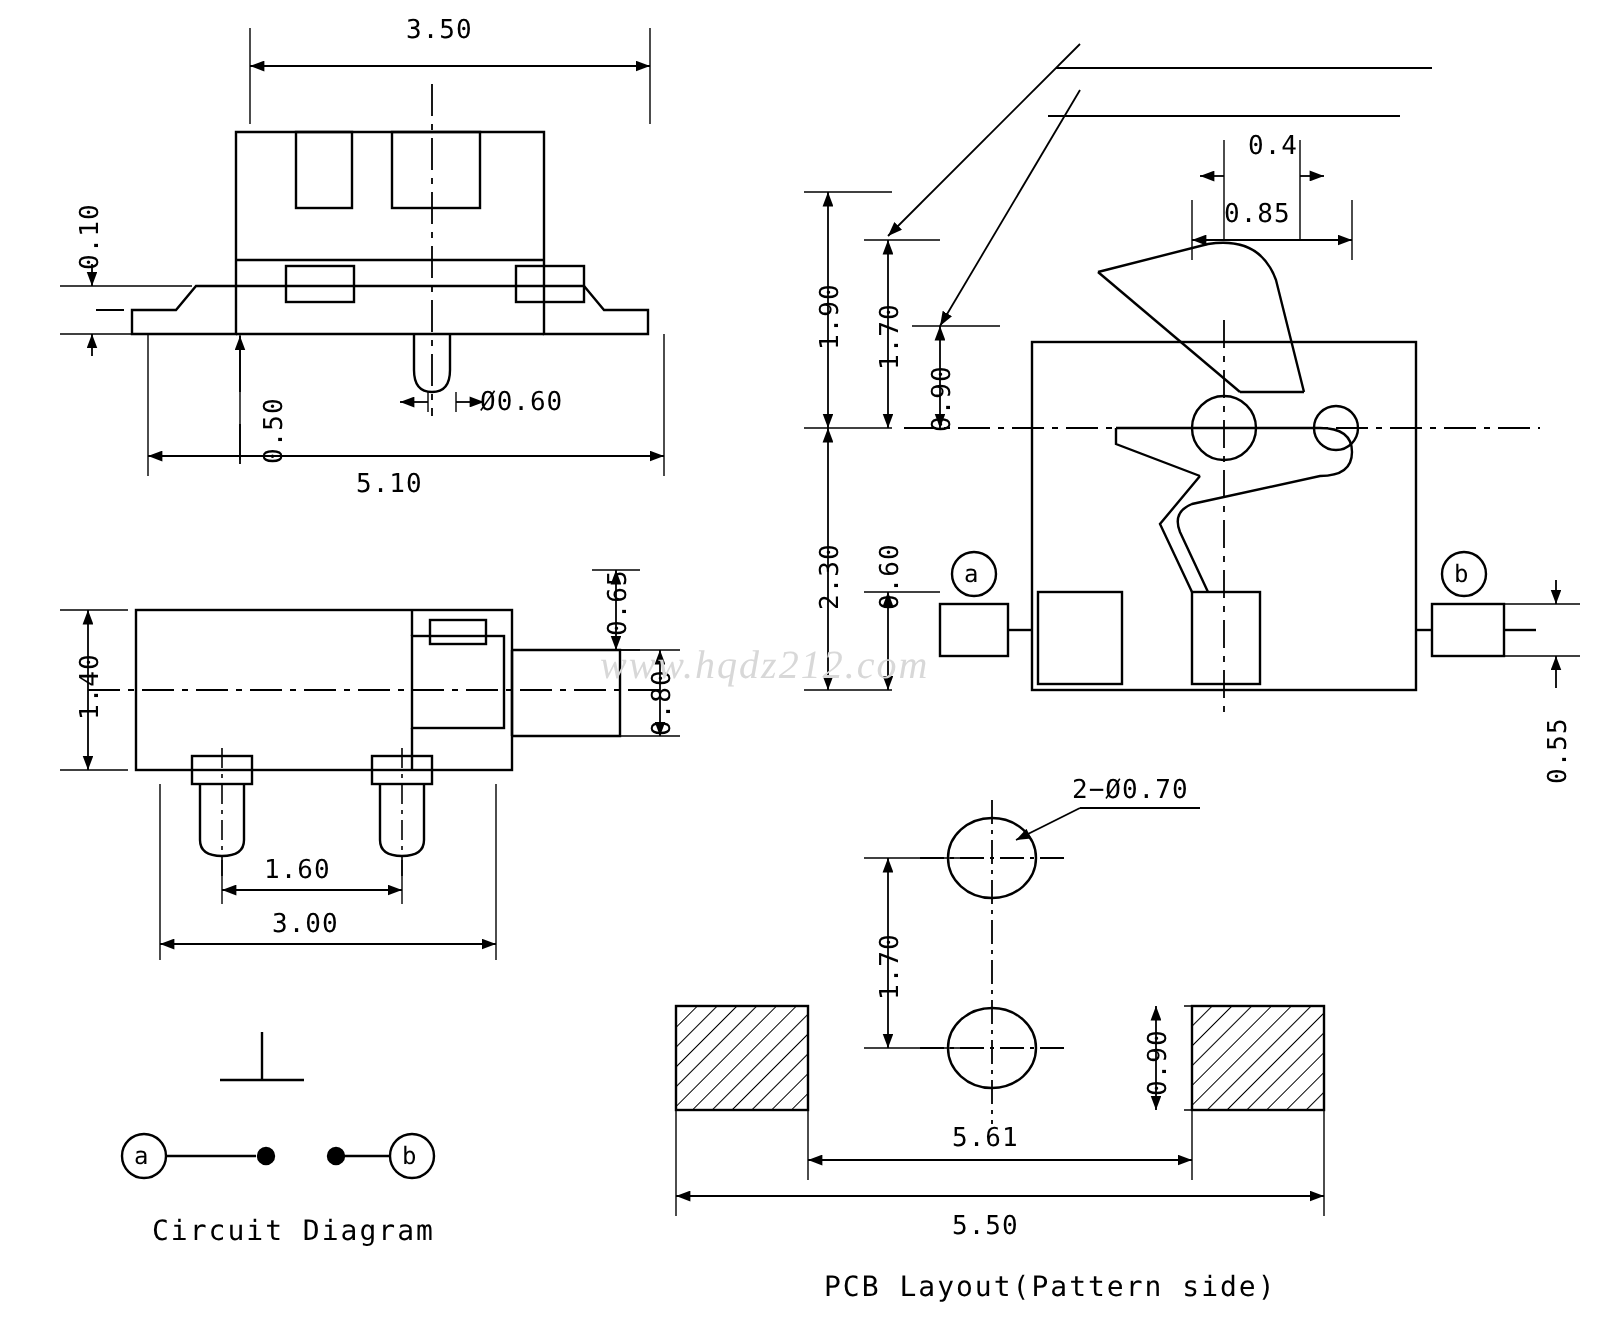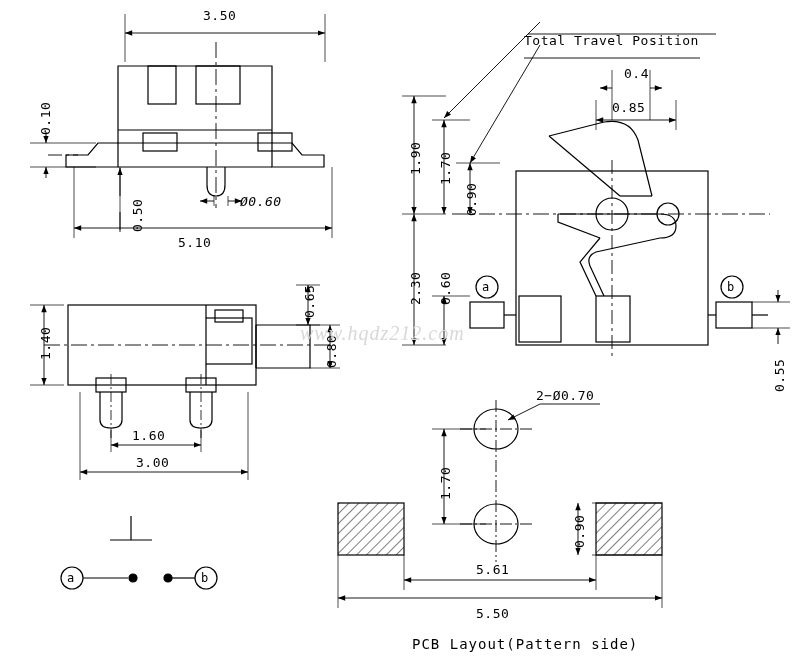--- a/index.html
+++ b/index.html
@@ -276,45 +276,45 @@
       <line x1="338" y1="598" x2="662" y2="598" marker-start="url(#arrE)" marker-end="url(#arrS)" stroke-width="0.9"></line>
 
       <line x1="528" y1="34" x2="716" y2="34" stroke-width="0.9"></line>
       <line x1="524" y1="58" x2="700" y2="58" stroke-width="0.9"></line>
     </g>
   </svg>
 
   <div class="lbl" style="left:203px; top:8px;">3.50</div>
   <div class="lbl v" style="left:38px; top:135px;">0.10</div>
   <div class="lbl v" style="left:130px; top:232px;">0.50</div>
-  <div class="lbl" style="left:240px; top:194px;font-style:italic;">Ø0.60</div>
+  <div class="lbl" style="left:240px; top:194px;">Ø0.60</div>
   <div class="lbl" style="left:178px; top:235px;">5.10</div>
 
   <div class="lbl v" style="left:38px; top:360px;">1.40</div>
   <div class="lbl v" style="left:302px; top:318px;">0.65</div>
   <div class="lbl v" style="left:324px; top:368px;">0.80</div>
   <div class="lbl" style="left:132px; top:428px;">1.60</div>
   <div class="lbl" style="left:136px; top:455px;">3.00</div>
 
-  <div class="lbl" style="left:524px; top:33px;">Total Travel Position</div>
 
   <div class="lbl" style="left:624px; top:66px;">0.4</div>
   <div class="lbl" style="left:612px; top:100px;">0.85</div>
   <div class="lbl v" style="left:408px; top:175px;">1.90</div>
   <div class="lbl v" style="left:438px; top:185px;">1.70</div>
   <div class="lbl v" style="left:464px; top:216px;">0.90</div>
   <div class="lbl v" style="left:408px; top:305px;">2.30</div>
   <div class="lbl v" style="left:438px; top:305px;">0.60</div>
   <div class="lbl v" style="left:772px; top:392px;">0.55</div>
 
   <div class="lbl" style="left:482px; top:280px; font-size:12px;">a</div>
   <div class="lbl" style="left:727px; top:280px; font-size:12px;">b</div>
 
   <div class="lbl" style="left:67px; top:571px; font-size:12px;">a</div>
   <div class="lbl" style="left:201px; top:571px; font-size:12px;">b</div>
+  <div class="lbl title" style="left:76px; top:608px;">Circuit  Diagram</div>
 
   <div class="lbl" style="left:520px; top:388px;margin-left:16px;">2−Ø0.70</div>
   <div class="lbl v" style="left:438px; top:500px;">1.70</div>
   <div class="lbl v" style="left:572px; top:548px;">0.90</div>
   <div class="lbl" style="left:476px; top:562px;">5.61</div>
   <div class="lbl" style="left:476px; top:606px;">5.50</div>
   <div class="lbl title" style="left:364px; top:636px;margin-left:48px;">PCB Layout(Pattern side)</div>
 
   <div class="wm">www.hqdz212.com</div>
 

